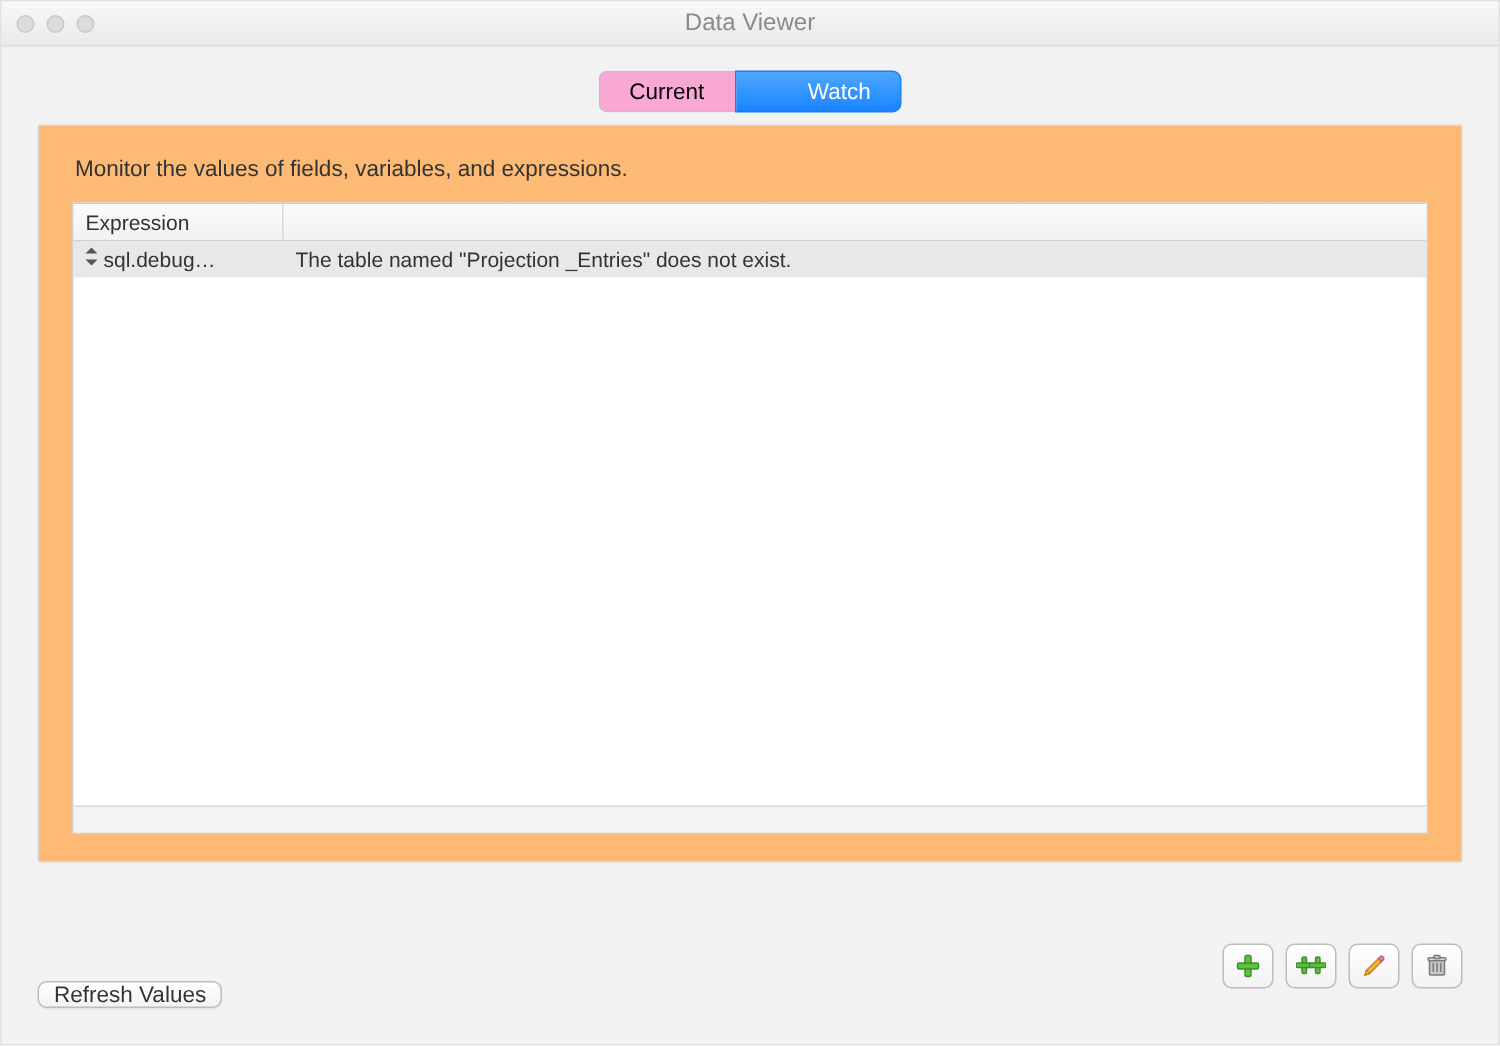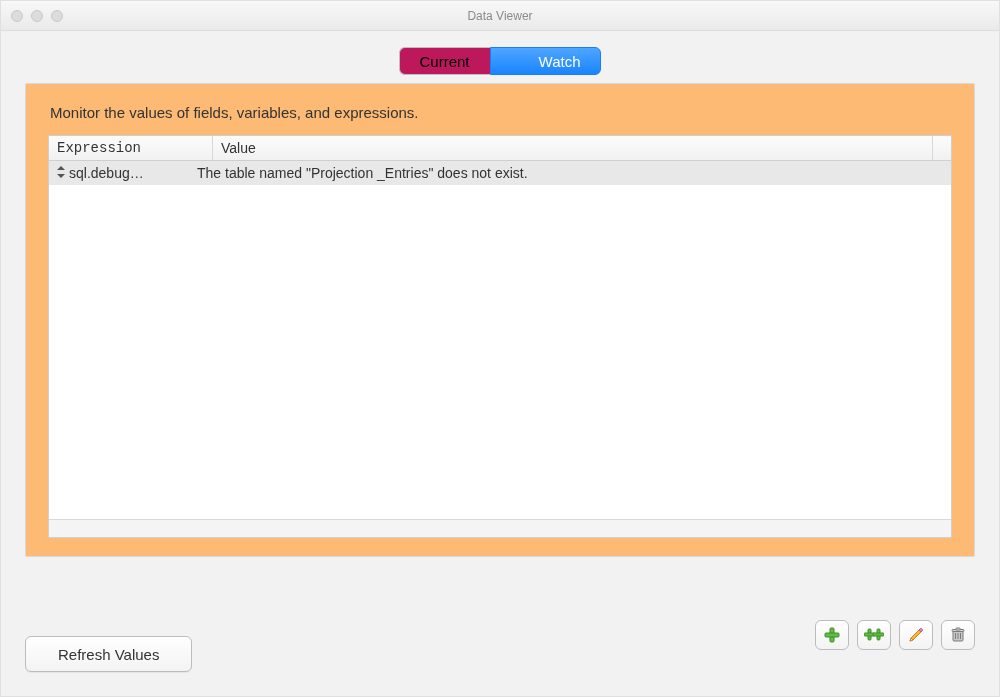--- a/index.html
+++ b/index.html
@@ -24,33 +24,33 @@
     background:linear-gradient(#f8f8f8,#eaeaea);
     border-bottom:1px solid #dcdcdc;
   }
   .traffic { display:flex; gap:8px; margin-left:10px; }
   .tl {
     width:12px; height:12px; border-radius:50%;
     background:#dcdcdc; border:1px solid #c8c8c8;
   }
   .title-text {
     position:absolute; left:0; right:0; text-align:center;
-    font-size:12px; color:#8a8a8a; font-weight:500;
+    font-size:16px; color:#8a8a8a; font-weight:500;
     pointer-events:none;
   }
 
   .segwrap {
     display:flex; justify-content:center;
     padding:16px 0 8px;
   }
   .seg { display:flex; }
   .seg button {
     height:28px; padding:0 20px;
     font-size:15px;
-    background:#be185d; border:1px solid #bfbfbf;
+    background:#f9a8d4; border:1px solid #bfbfbf;
     cursor:pointer;
   }
   .seg button:first-child { border-radius:6px 0 0 6px; border-right:none; }
   .seg button:last-child  { border-radius:0 6px 6px 0; }
   .seg button.active {
     background:linear-gradient(#4ea6ff,#1a84ff);
     border-color:#197ef0; color:#fff;padding-left:48px;
   }
 
   .panel {
@@ -71,21 +71,21 @@
     display:flex; flex-direction:column;
     overflow:hidden;
   }
   .thead {
     display:flex;
     background:linear-gradient(#fcfcfc,#f1f1f1);
     border-bottom:1px solid #d0d0d0;
     font-size:14px; color:#333;
   }
   .thead .col { padding:4px 8px; }
-  .col-expr { width:164px; border-right:1px solid #d8d8d8;font-family:Liberation Mono, monospace; }
+  .col-expr { width:140px; border-right:1px solid #d8d8d8; }
   .col-val  { flex:1; border-right:1px solid #d8d8d8; }
   .col-pad  { width:18px; }
 
   .tbody { flex:1; overflow:auto; }
   .row {
     display:flex; align-items:center;
     font-size:14px; color:#333;
     border-bottom:1px solid transparent;
     height:24px;
   }
@@ -95,21 +95,21 @@
   .row .cell.val  { flex:1; }
   .sort-arrows { font-size:10px; line-height:10px; color:#555; }
 
   .scrollstub { height:18px; background:#f4f4f4; border-top:1px solid #d8d8d8; }
 
   .footer {
     display:flex; align-items:center;
     padding:16px 24px 24px;
   }
   .btn {
-    height:36px; padding:0 32px;
+    height:18px; padding:0 10px;
     background:linear-gradient(#fff,#f3f3f3);
     border:1px solid #bcbcbc; border-radius:6px;
     font-size:15px; color:#333; cursor:pointer;
     box-shadow:0 1px 0 rgba(0,0,0,0.05);
     margin-top:39px;
   }
   .spacer { flex:1; }
   .iconbar { display:flex; gap:8px; }
   .ibtn {
     width:34px; height:30px;
@@ -140,21 +140,20 @@
       <button class="active">Watch</button>
     </div>
   </div>
 
   <div class="panel">
     <div class="instruction">Monitor the values of fields, variables, and expressions.</div>
 
     <div class="tablewrap">
       <div class="thead">
         <div class="col col-expr">Expression</div>
-        <div class="col col-val">Value</div>
         <div class="col col-pad"></div>
       </div>
       <div class="tbody">
         <div class="row selected">
           <div class="cell expr">
             <span class="sort-arrows">
               <svg width="8" height="12" viewBox="0 0 8 12">
                   <path d="M4 0 L8 4 L0 4 Z M0 8 L8 8 L4 12 Z" fill="#555"></path>
                 </svg>
             </span>

